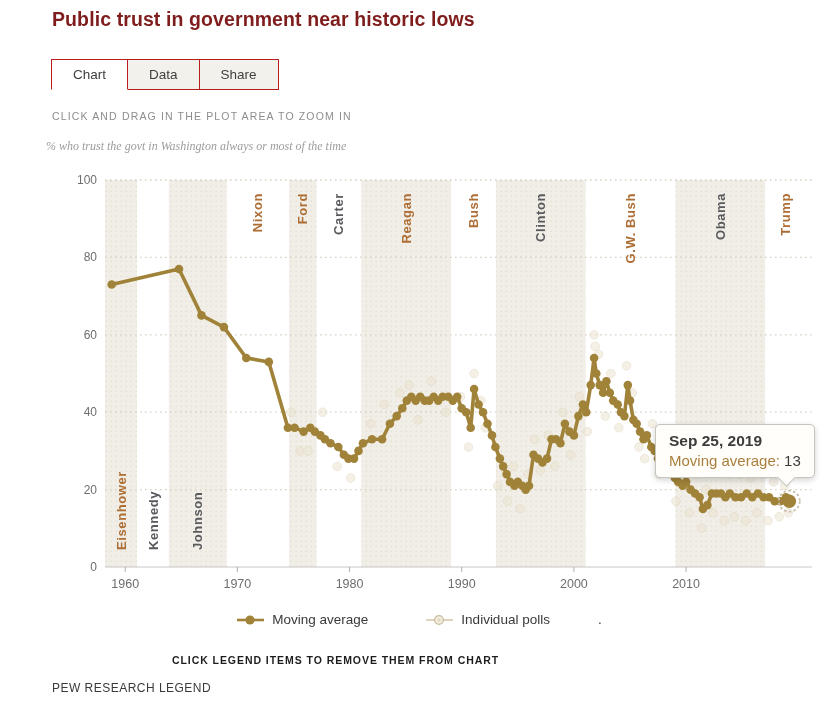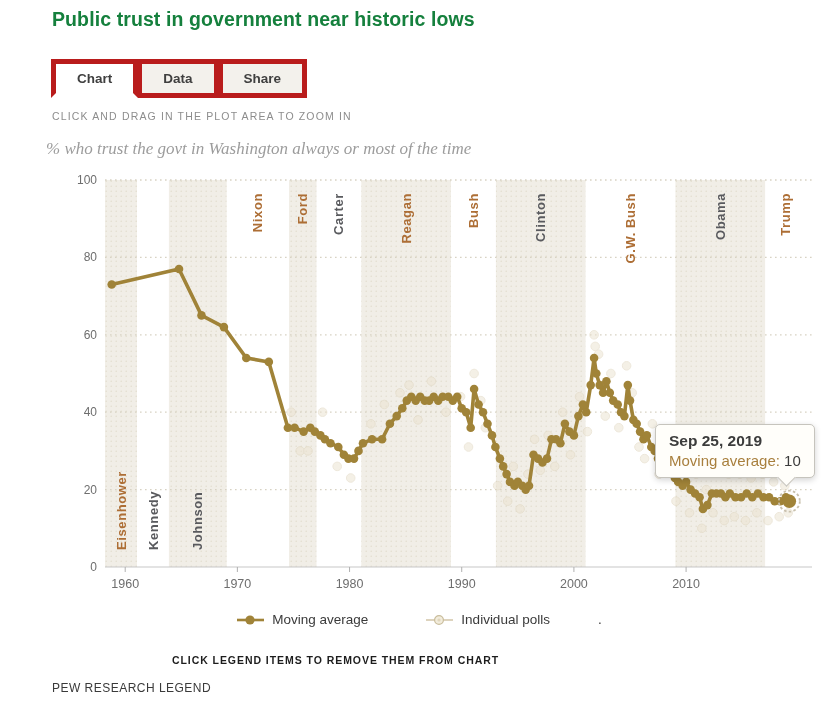--- a/index.html
+++ b/index.html
@@ -1,32 +1,32 @@
 <!DOCTYPE html>
 <html><head>
 <meta charset="utf-8">
 <style>
   html,body{margin:0;padding:0;background:#fff;}
   #app{position:relative;width:839px;height:716px;background:#fff;overflow:hidden;
        font-family:"Liberation Sans",sans-serif;}
 
   .title{position:absolute;top:8px;left:52px;font-size:19.5px;font-weight:bold;
-         color:#15803d;letter-spacing:.1px;text-align:center;}
+         color:#7f1d1d;letter-spacing:.1px;text-align:center;}
 
   .tabs{position:absolute;top:59px;left:52px;display:flex;}
   .tab{padding:7px 21px;font-size:13.5px;color:#3f3f3f;background:#f3f1ec;
-       border:5px solid #b91c1c;margin-left:-1px;cursor:pointer;font-weight:bold;}
+       border:1px solid #b91c1c;margin-left:-1px;cursor:pointer;}
   .tab.active{background:#fff;border-bottom-color:#fff;position:relative;z-index:2;}
 
   .hint{position:absolute;top:110px;left:52px;font-size:10.5px;color:#8d8d8d;
         letter-spacing:.11em;}
 
   .subtitle{position:absolute;top:139px;left:46px;
             font-family:"Liberation Serif",serif;font-style:italic;
-            font-size:17px;color:#9c9c9c;}
+            font-size:12px;color:#9c9c9c;}
 
   #chart-svg{position:absolute;top:165px;left:0;}
 
   .tooltip{position:absolute;top:424px;left:655px;z-index:5;background:#fffefa;
            border:1px solid #c6c4bd;border-radius:5px;padding:7px 13px 8px 13px;
            box-shadow:0 2px 6px rgba(0,0,0,.18);white-space:nowrap;}
   .tooltip:after{content:"";position:absolute;bottom:-7px;right:21px;width:12px;height:12px;
            background:#fffefa;border-right:1px solid #c6c4bd;border-bottom:1px solid #c6c4bd;
            transform:rotate(45deg);}
   .tooltip .tt-date{font-size:15.5px;font-weight:bold;color:#3c3c3c;margin-bottom:2px;}
@@ -298,21 +298,21 @@
       <circle cx="780.3" cy="336.2" r="4.3" fill="#a08338"></circle>
       <circle cx="785.9" cy="332.3" r="4.3" fill="#a08338"></circle>
       <circle cx="789.3" cy="336.2" r="10.5" fill="none" stroke="#c9c1ae" stroke-width="1.8" stroke-dasharray="2.6 2.2"></circle>
       <circle cx="789.3" cy="336.2" r="6.8" fill="#a08338"></circle>
     </svg>
 
   <div class="tooltip">
     <div class="tt-date">Sep 25, 2019</div>
     <div class="tt-line">
       <span class="tt-label">Moving average:</span>
-      <span class="tt-value">10</span>
+      <span class="tt-value">13</span>
     </div>
   </div>
 
   <div class="legend">
     <div class="legend-item">
       <svg width="27" height="12">
         <line x1="0" y1="6" x2="27" y2="6" stroke="#a08338" stroke-width="2.6"></line>
         <circle cx="13" cy="6" r="4.6" fill="#a08338"></circle>
       </svg>
       <span class="lg-text">Moving average</span>

